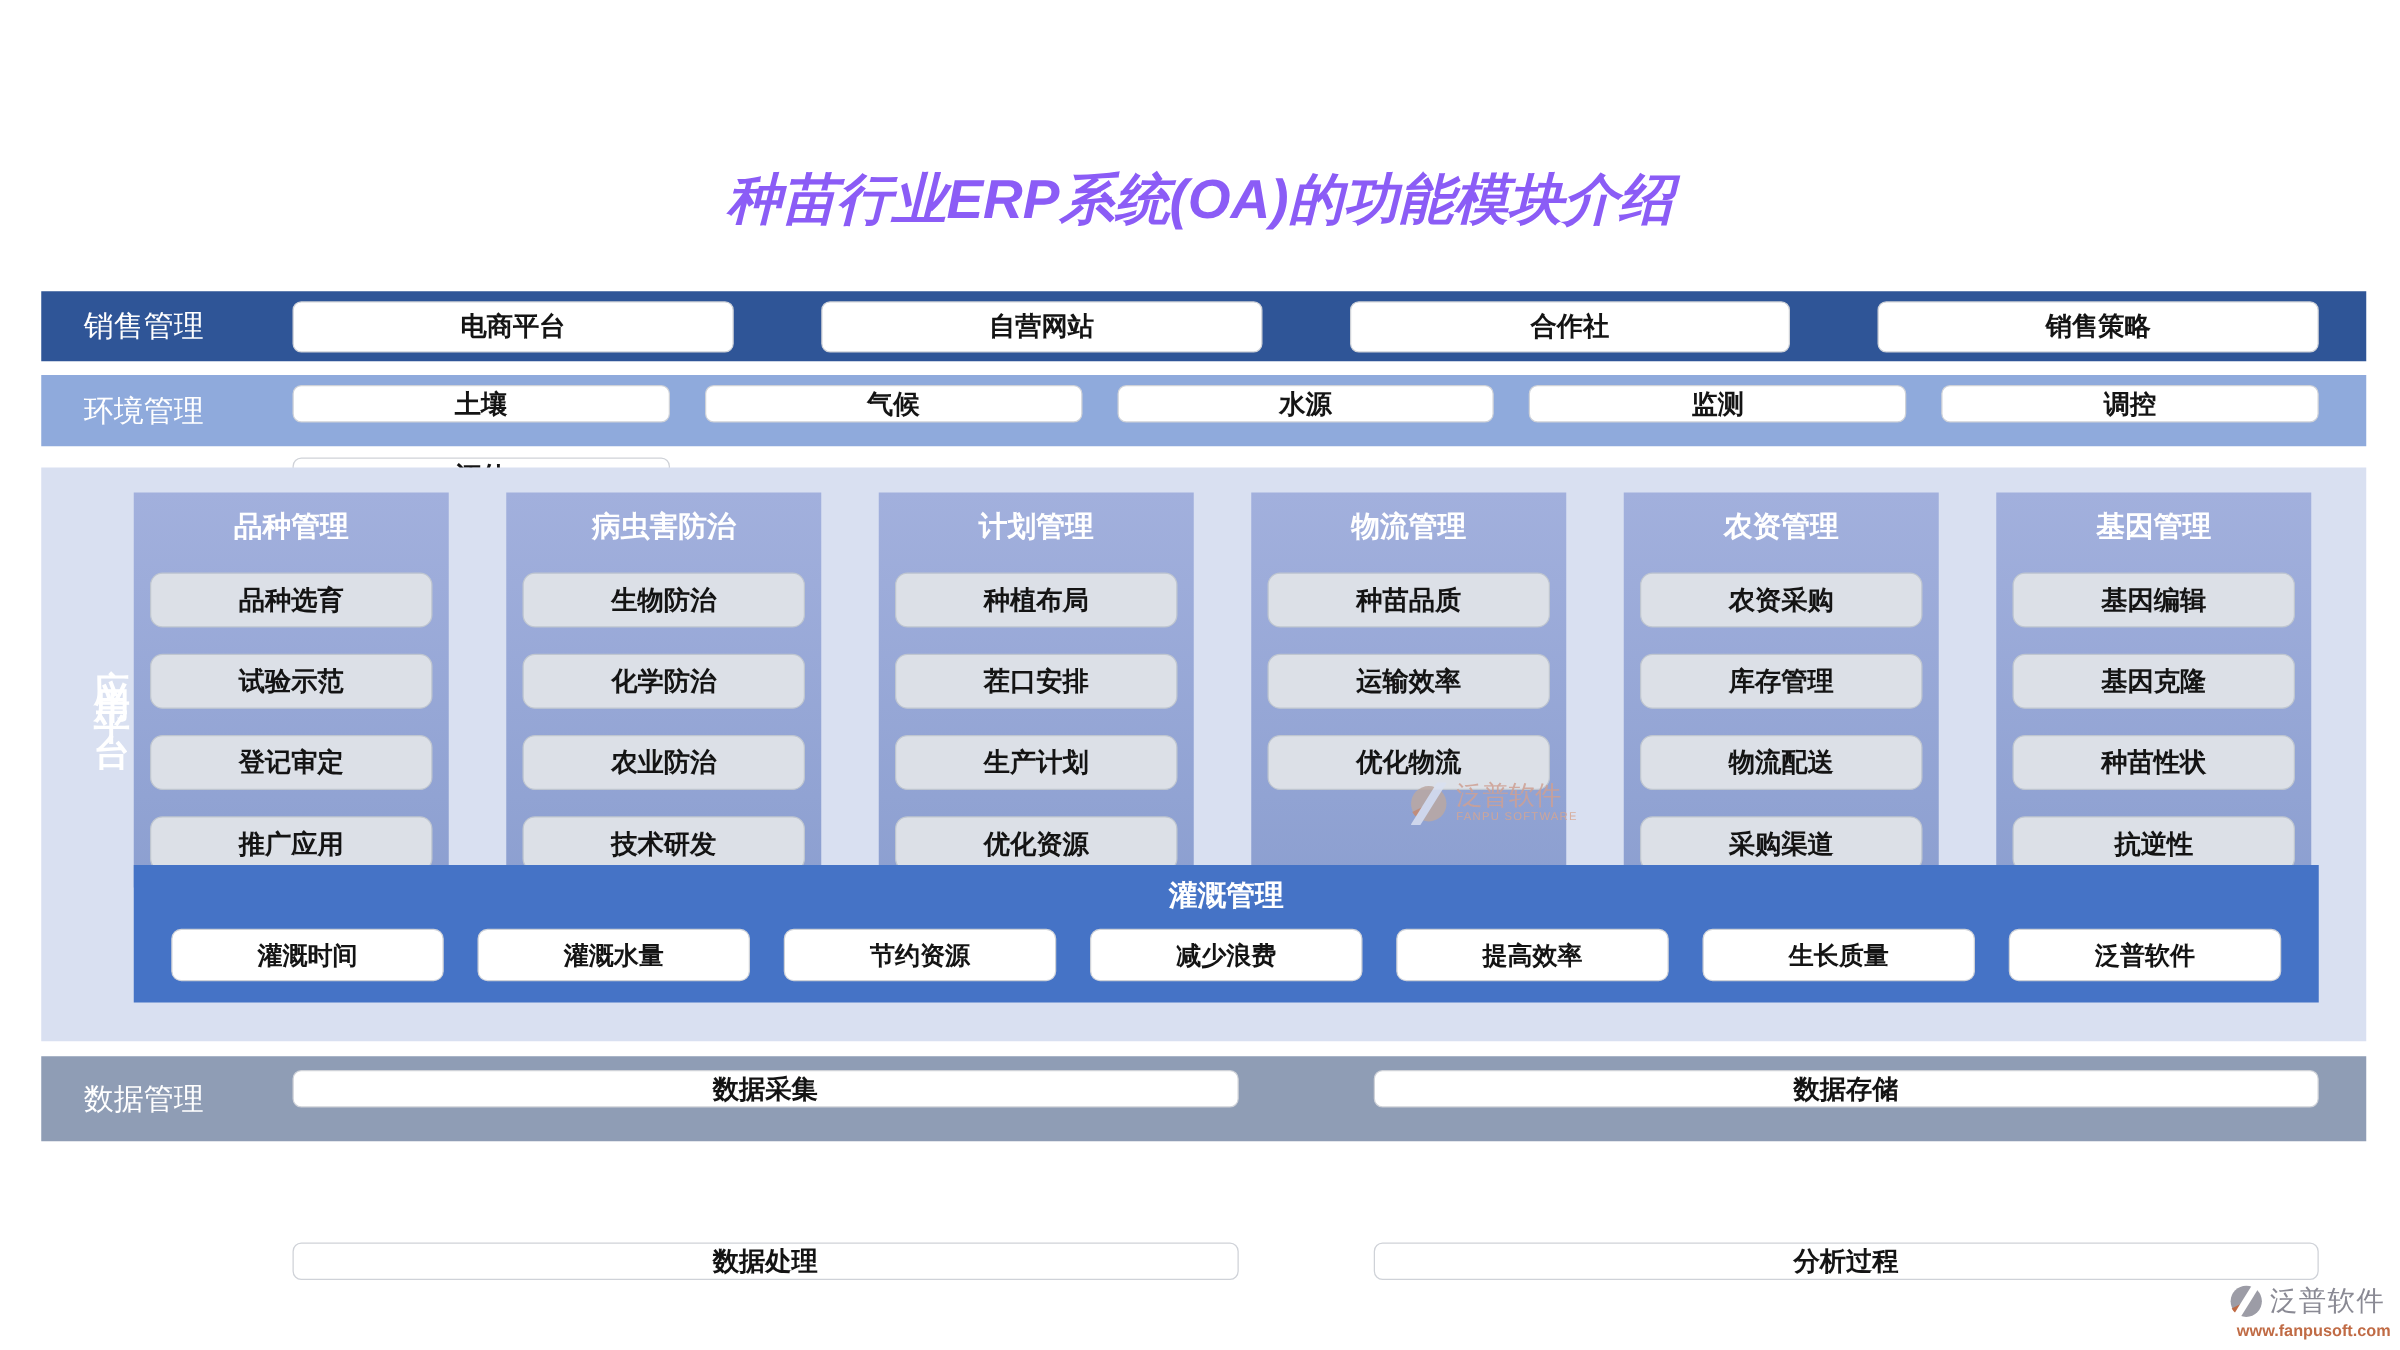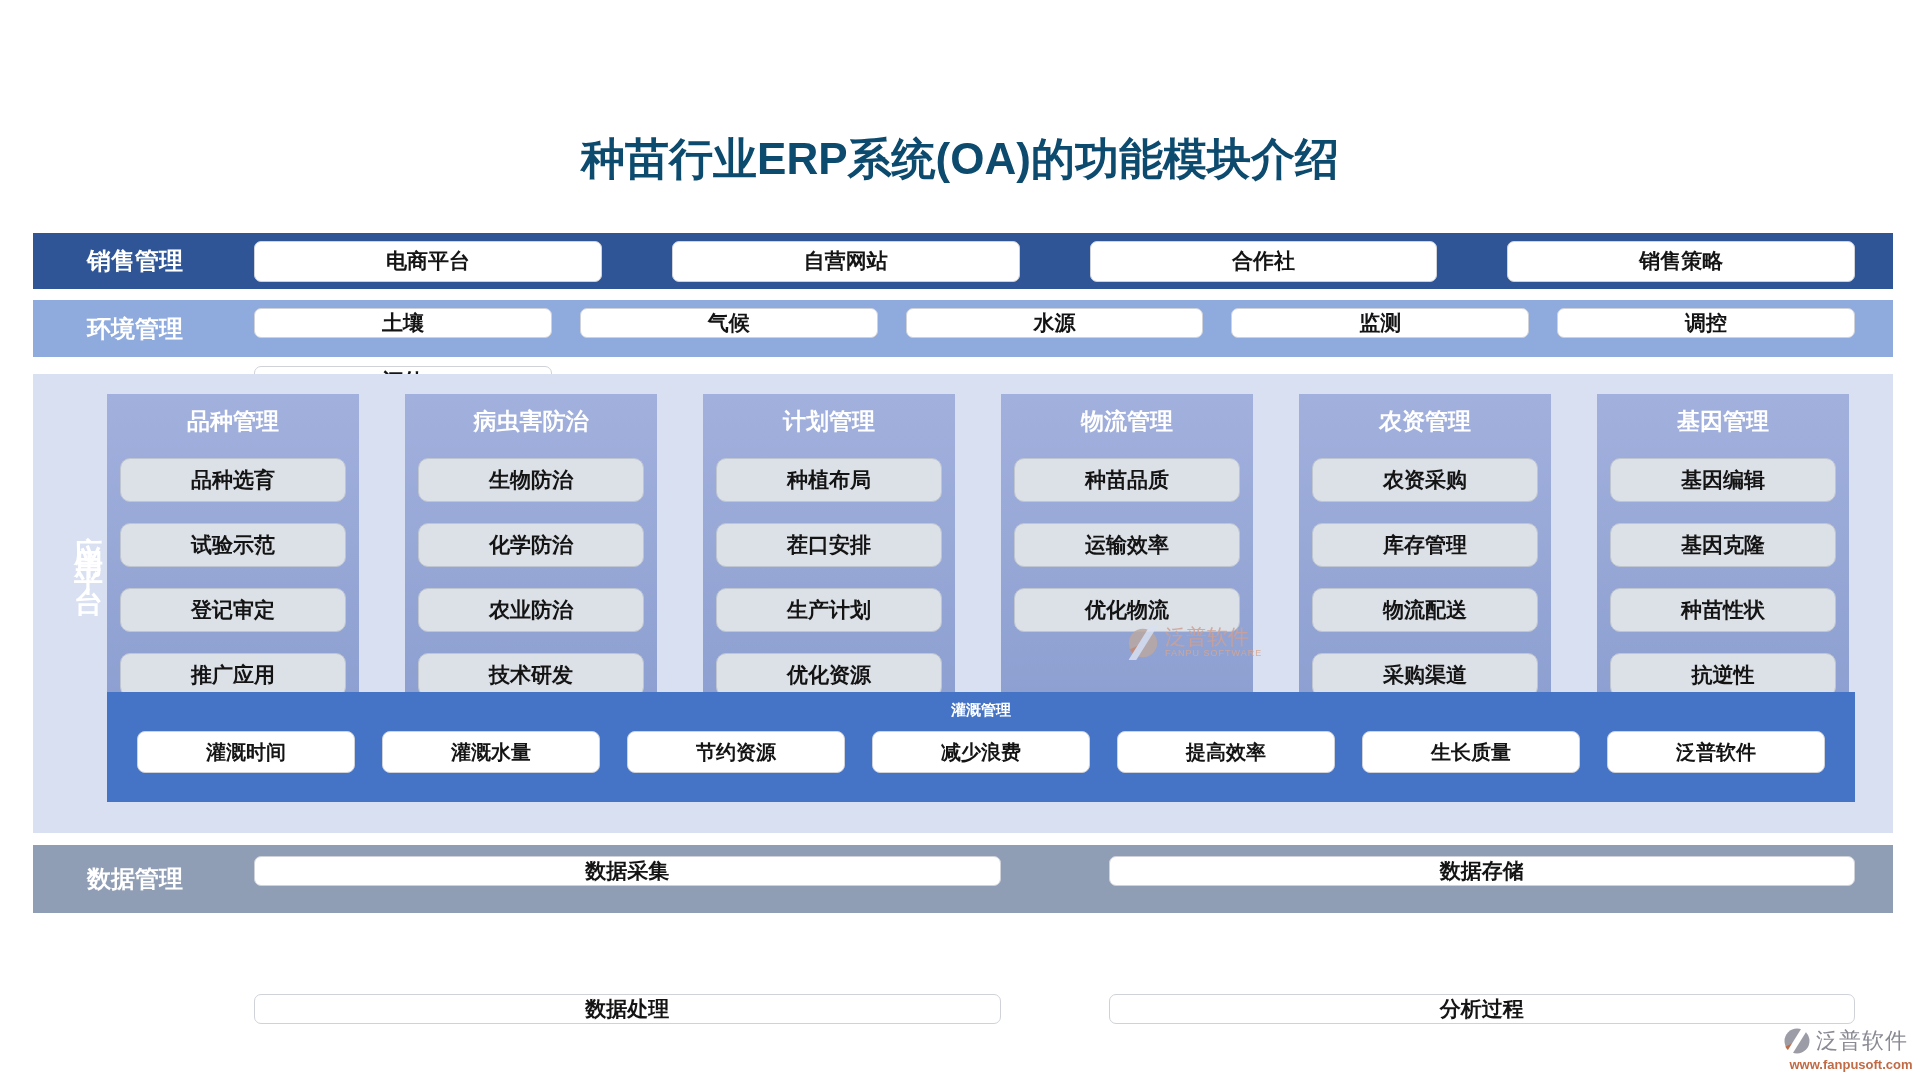--- a/index.html
+++ b/index.html
@@ -2,25 +2,25 @@
 <html style="--dark-blue: #2F5597; --light-blue: #8FAADC; --panel-bg: #D9E0F1; --panel-gradient-top: #A2B0DD; --panel-gradient-bottom: #8C9FD0; --bright-blue: #4573C6; --gray-band: #8F9DB5; --item-gray: #DCE0E7;"><head>
 <meta charset="utf-8">
 <style>
   html,body{margin:0;padding:0;}
   body{
     position:relative;width:1920px;height:1080px;background:#ffffff;overflow:hidden;
     font-family:"Liberation Sans","DejaVu Sans",sans-serif;
   }
   .page-title{
     position:absolute;top:130px;left:0;width:100%;text-align:center;
-    font-size:44px;font-weight:bold;color:#0c4a6e;
+    font-size:44px;font-weight:bold;color:#8b5cf6;font-style:italic;
   }
   
   .band{position:absolute;left:33px;width:1860px;display:flex;align-items:center;box-sizing:border-box;}
-  .band-label{width:185px;padding-left:34px;color:#fff;font-weight:bold;font-size:24px;box-sizing:border-box;flex:none;margin-left:20px;}
+  .band-label{width:185px;padding-left:34px;color:#fff;font-weight:normal;font-size:24px;box-sizing:border-box;flex:none;}
   .band-buttons{flex:1;display:grid;margin-right:38px;padding-left:16px;}
   .wbtn{
     background:#fff;border:1px solid #cfd2d8;border-radius:7px;
     display:flex;align-items:center;justify-content:center;
     font-size:21px;font-weight:bold;color:#141414;
   }
   #sales-band{top:233px;height:56px;background:var(--dark-blue,#2F5597);}
   #sales-band .band-buttons{grid-template-columns:repeat(4,1fr);gap:70px;height:41px;}
   #env-band{top:300px;height:57px;background:var(--light-blue,#8FAADC);}
   #env-band .band-buttons{grid-template-columns:repeat(5,1fr);gap:28px;height:41px;}
@@ -36,21 +36,21 @@
   }
   #columns{position:absolute;left:74px;right:44px;top:20px;height:274px;
     display:grid;grid-template-columns:repeat(6,1fr);gap:46px;}
   .panel{background:linear-gradient(180deg,#A2B0DD 0%,#8C9FD0 100%);padding:0 13px;box-sizing:border-box;}
   .panel-title{text-align:center;color:#fff;font-weight:bold;font-size:23px;margin:12px 0 14px;}
   .panel-btn{
     height:42px;background:#DCE0E7;border:1px solid #bfc6d0;border-radius:10px;margin-bottom:13px;
     display:flex;align-items:center;justify-content:center;font-size:21px;font-weight:bold;color:#141414;margin-top:21px;
   }
   #irrigation{position:absolute;left:74px;right:38px;top:318px;height:110px;background:var(--bright-blue,#4573C6);}
-  #irrigation-title{text-align:center;color:#fff;font-weight:bold;font-size:15px;padding-top:9px;}
+  #irrigation-title{text-align:center;color:#fff;font-weight:bold;font-size:23px;padding-top:9px;}
   #irrigation-buttons{display:grid;grid-template-columns:repeat(7,1fr);gap:27px;margin:11px 30px 0;height:42px;}
   #irrigation .wbtn{border-radius:8px;font-size:20px;}
 
   
   #watermark-mid{position:absolute;left:1126px;top:626px;display:flex;align-items:flex-start;gap:5px;opacity:.85;}
   #watermark-mid .wm-icon{width:34px;height:34px;flex:none;}
   .wm-brand{font-size:21px;color:#CFA093;line-height:22px;}
   .wm-sub{font-size:9px;color:#D9A68F;letter-spacing:1px;}
   #footer-logo{position:absolute;left:1782px;top:1026px;width:138px;}
   #footer-logo .fl-row{display:flex;align-items:center;gap:4px;}

